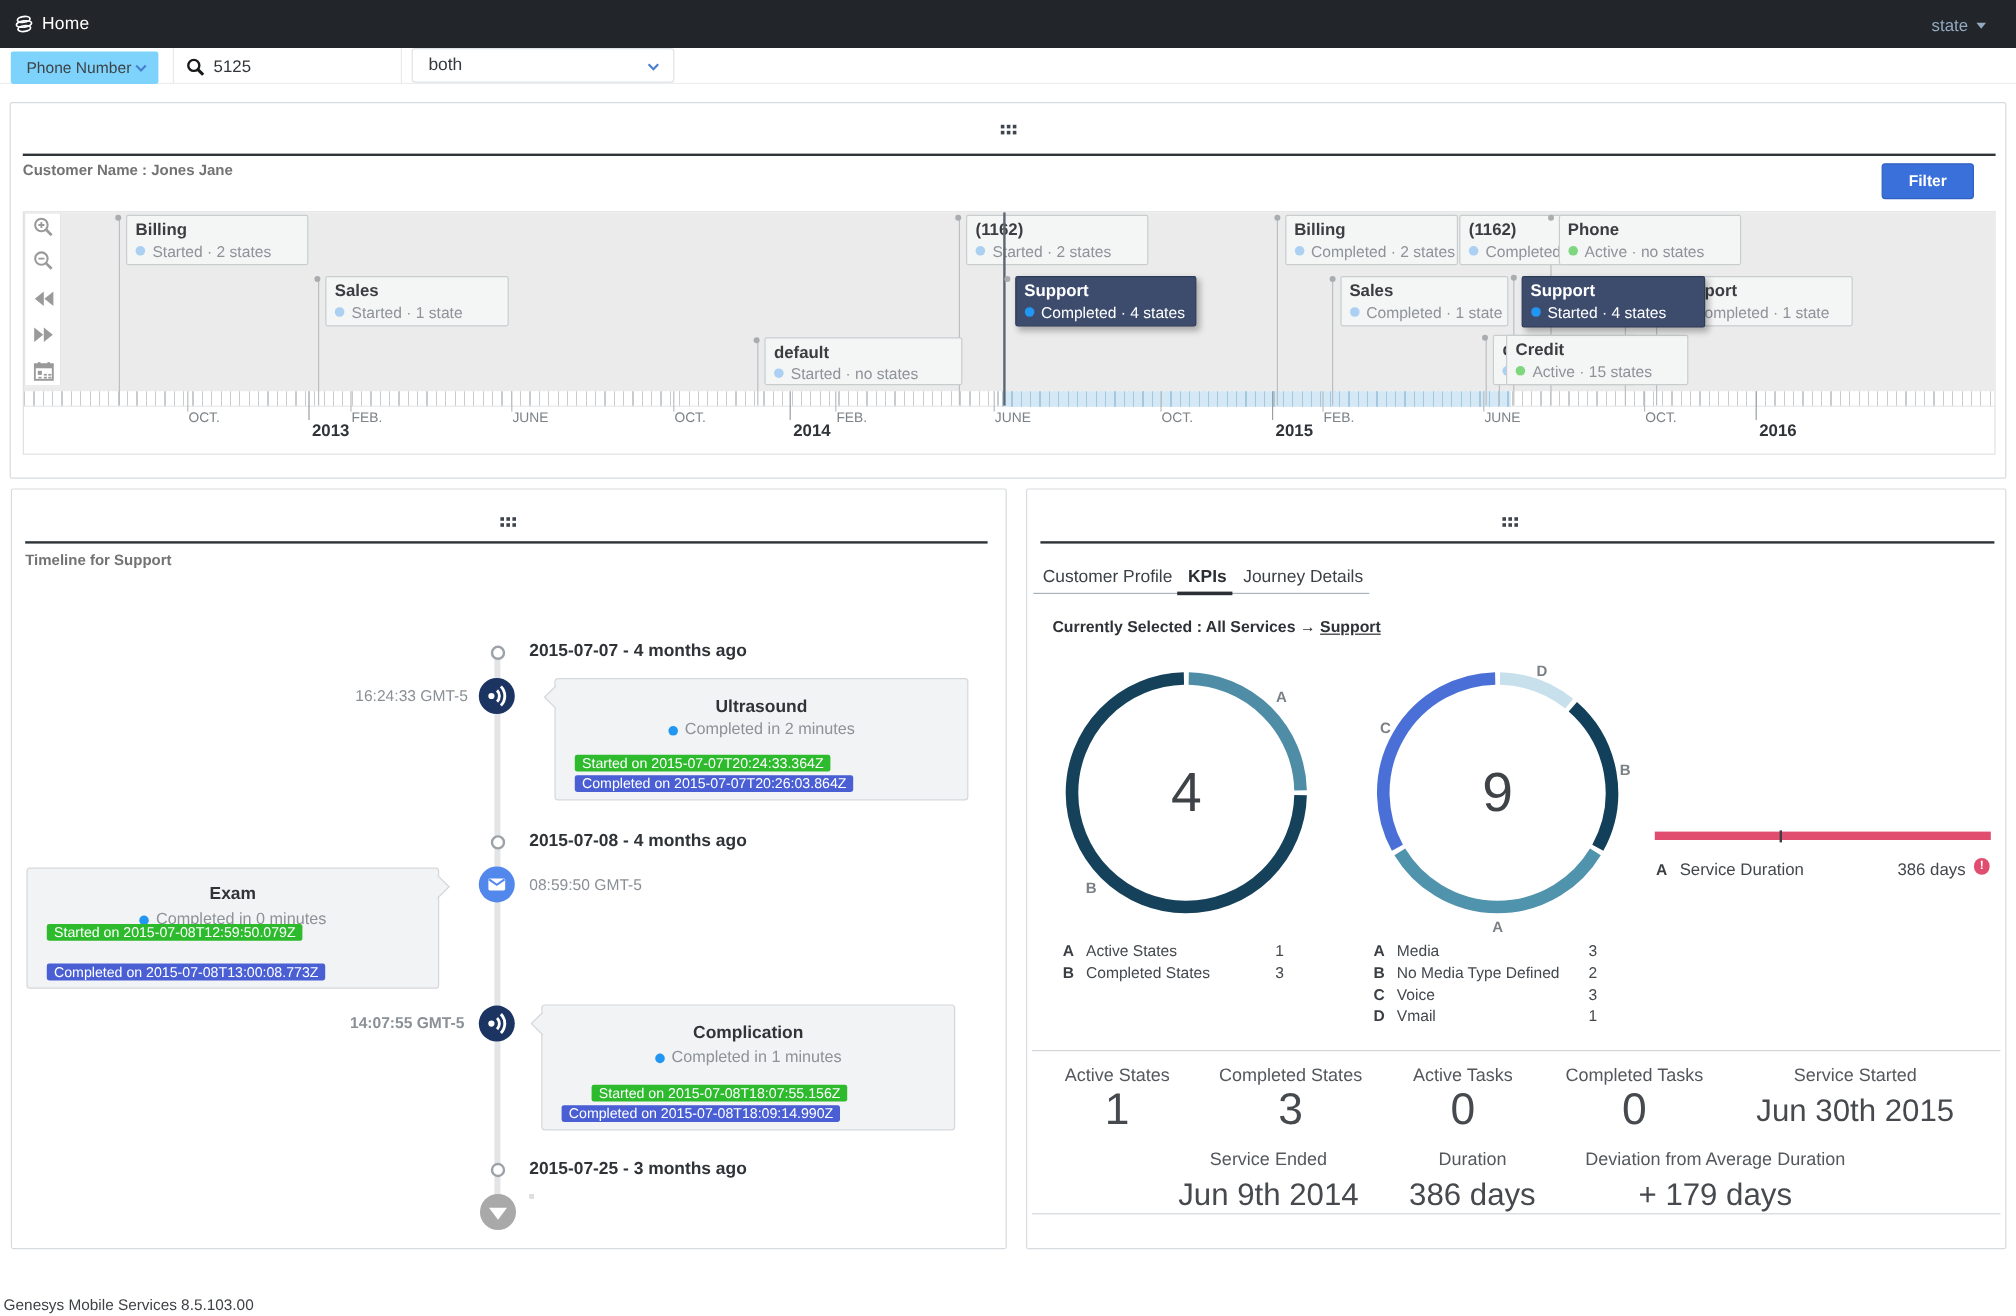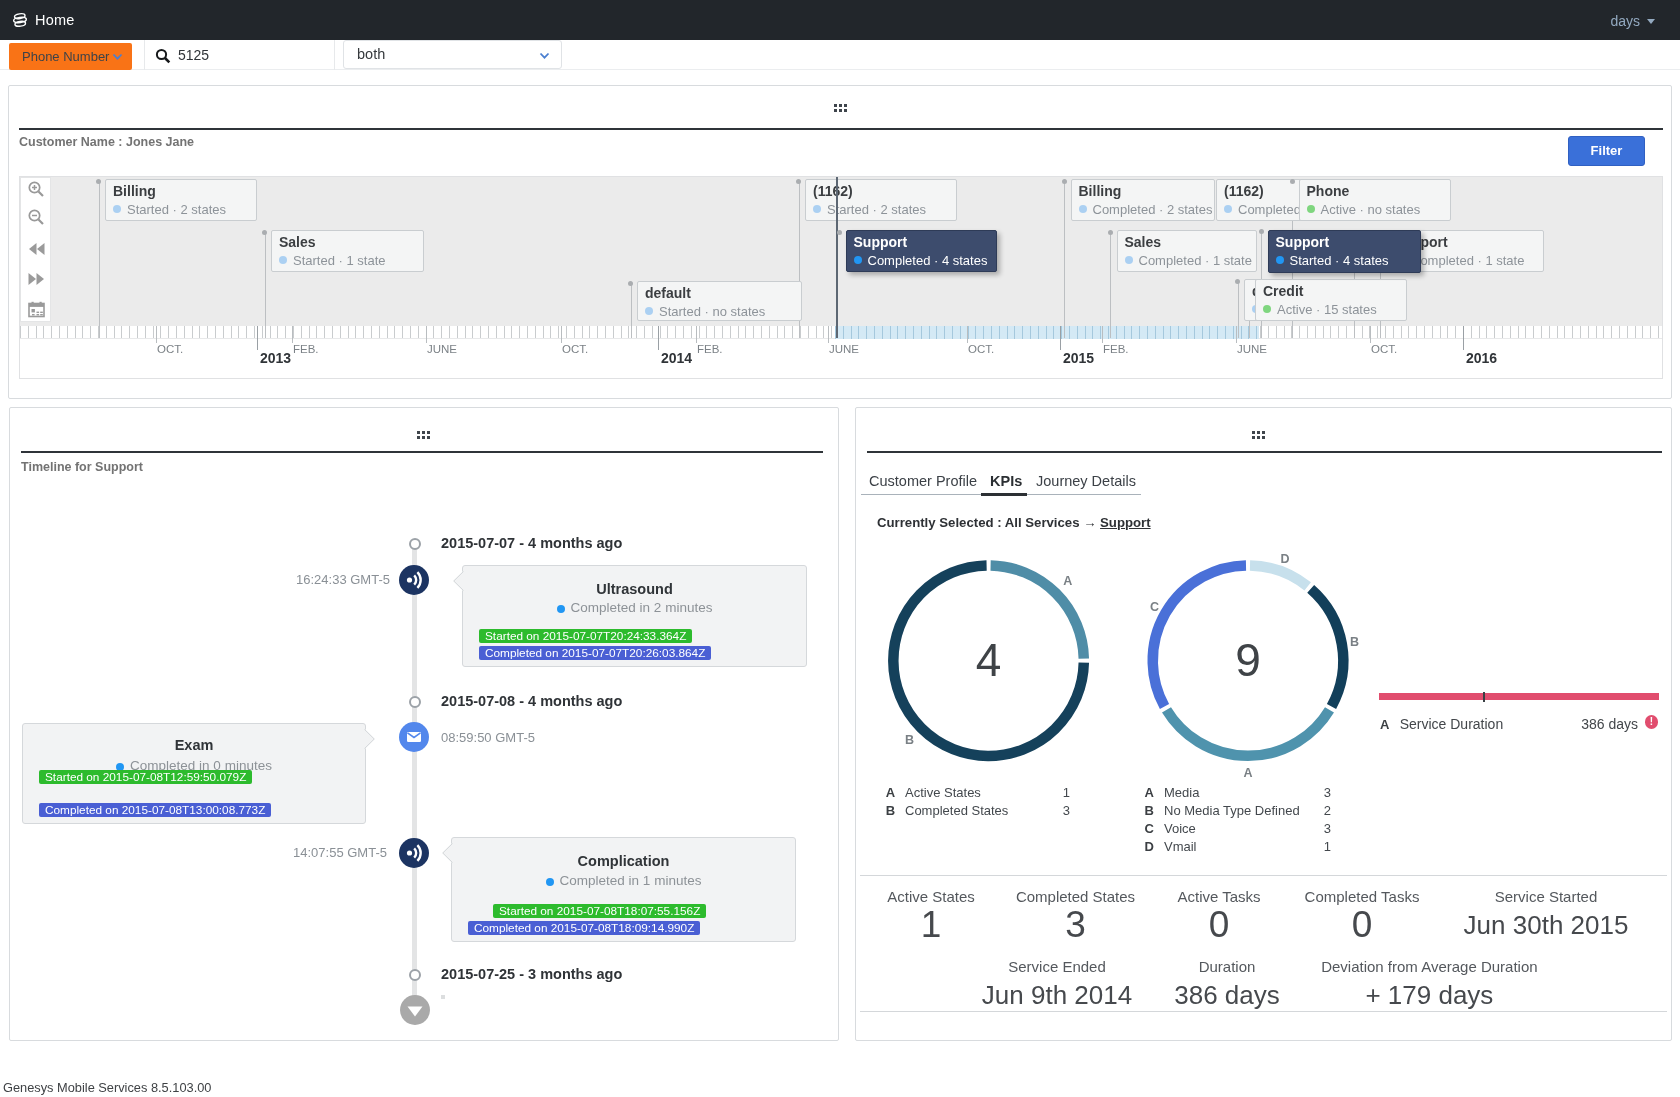--- a/index.html
+++ b/index.html
@@ -3,21 +3,21 @@
 <meta charset="utf-8">
 <style>
 *{margin:0;padding:0;box-sizing:border-box;}
 html,body{width:1680px;height:1097px;font-family:"Liberation Sans",sans-serif;background:#fff;overflow:hidden;}
 .abs{position:absolute;}
 #nav{position:absolute;left:0;top:0;width:1680px;height:56px;background:#22262b;}
 #nav .home{position:absolute;left:35px;top:12px;color:#fff;font-size:14.5px;font-weight:500;letter-spacing:.2px;}
 #nav .demo{position:absolute;right:40px;top:13px;color:#93a9c0;font-size:14px;}
 #nav .caret{position:absolute;right:25px;top:19px;width:0;height:0;border-left:4.5px solid transparent;border-right:4.5px solid transparent;border-top:5px solid #93a9c0;}
 #toolbar{position:absolute;left:0;top:40px;width:1680px;height:30px;background:#fff;border-bottom:1px solid #ebedef;}
-.pnpill{position:absolute;left:9px;top:3px;width:123px;height:27px;background:#f97316;border-radius:2px;}
+.pnpill{position:absolute;left:9px;top:3px;width:123px;height:27px;background:#7dd3fc;border-radius:2px;}
 .pnpill span{position:absolute;left:13px;top:6px;font-size:13px;color:#3e4348;}
 .vsep{position:absolute;left:144px;top:0;width:1px;height:30px;background:#e7e9eb;}
 #q5125{position:absolute;left:178px;top:7px;font-size:14px;color:#303438;}
 .bothsel{position:absolute;left:343px;top:0px;width:219px;height:29px;background:#fff;border:1px solid #e0e3e6;border-radius:3px;}
 .bothsel span{position:absolute;left:13px;top:5px;font-size:14.5px;color:#35393d;}
 .panel{position:absolute;background:#fff;border:1px solid #d8dbde;border-radius:2px;}
 .handle{position:absolute;width:14px;height:8px;}
 .handle i{position:absolute;width:3px;height:3px;background:#3f454c;}
 .drule{position:absolute;height:2px;background:#2f3439;}
 .ptitle{position:absolute;font-size:12.5px;font-weight:bold;color:#737373;}
@@ -75,21 +75,21 @@
 <body>
 <div id="nav">
   <svg class="abs" style="left:12px;top:12px" width="16" height="16" viewBox="0 0 16 16">
     <g fill="none" stroke="#fff" stroke-width="1.4" transform="rotate(-8 8 8)">
       <ellipse cx="8.3" cy="4.2" rx="5.3" ry="2.4"></ellipse>
       <ellipse cx="8" cy="8" rx="6.4" ry="2.6"></ellipse>
       <ellipse cx="7.7" cy="11.8" rx="5.3" ry="2.4"></ellipse>
     </g>
   </svg>
   <span class="home">Home</span>
-  <span class="demo">days</span>
+  <span class="demo">state</span>
   <span class="caret"></span>
 </div>
 <div id="toolbar">
   <div class="pnpill">
       <span>Phone Number</span>
     <svg class="abs" style="left:103px;top:10px" width="11" height="8" viewBox="0 0 11 8">
         <path d="M1.5 1.5 L5.5 5.7 L9.5 1.5" fill="none" stroke="#4a7fd0" stroke-width="1.8"></path>
       </svg>
   </div>
   <div class="vsep"></div>
@@ -333,21 +333,21 @@
     <div class="vcard" style="left:12px;top:314.5px;width:344px;height:101.5px;">
       <svg class="abs" style="right:-10px;top:5px" width="11" height="20" viewBox="0 0 11 20">
           <path d="M0 0 L0 20 L1 20 L11 10 L1 0 Z" fill="#f2f3f4"></path>
           <path d="M0.5 0.5 L10.2 10 L0.5 19.5" fill="none" stroke="#d5d8db" stroke-width="1"></path>
         </svg>
       <div class="vt" style="top:13px;">Exam</div>
       <div class="vs" style="top:34px;"><b></b>Completed in 0 minutes</div>
       <div class="badge bg-g" style="top:46px;">Started on 2015-07-08T12:59:50.079Z</div>
       <div class="badge bg-b" style="top:79.5px;">Completed on 2015-07-08T13:00:08.773Z</div>
     </div>
-    <div class="timetxt" style="left:277px;width:100px;text-align:right;top:437px;">14:07:55 GMT-5</div>
+    <div class="timetxt" style="left:277px;width:100px;text-align:right;top:437px;font-weight:bold;">14:07:55 GMT-5</div>
     <div class="evcirc" style="left:389px;top:430px;background:#1c3462;">
       <svg width="30" height="30" viewBox="0 0 30 30">
           <g transform="translate(15,15)">
             <circle cx="-4.5" cy="0" r="2.6" fill="#fff"></circle>
             <path d="M 0.2 -4.7 A 6.6 6.6 0 0 1 0.2 4.7" fill="none" stroke="#fff" stroke-width="2.4"></path>
             <path d="M 3.4 -7.9 A 11.2 11.2 0 0 1 3.4 7.9" fill="none" stroke="#fff" stroke-width="2.4"></path>
           </g>
         </svg>
     </div>
     <div class="vcard" style="left:441px;top:429px;width:345px;height:105px;">

